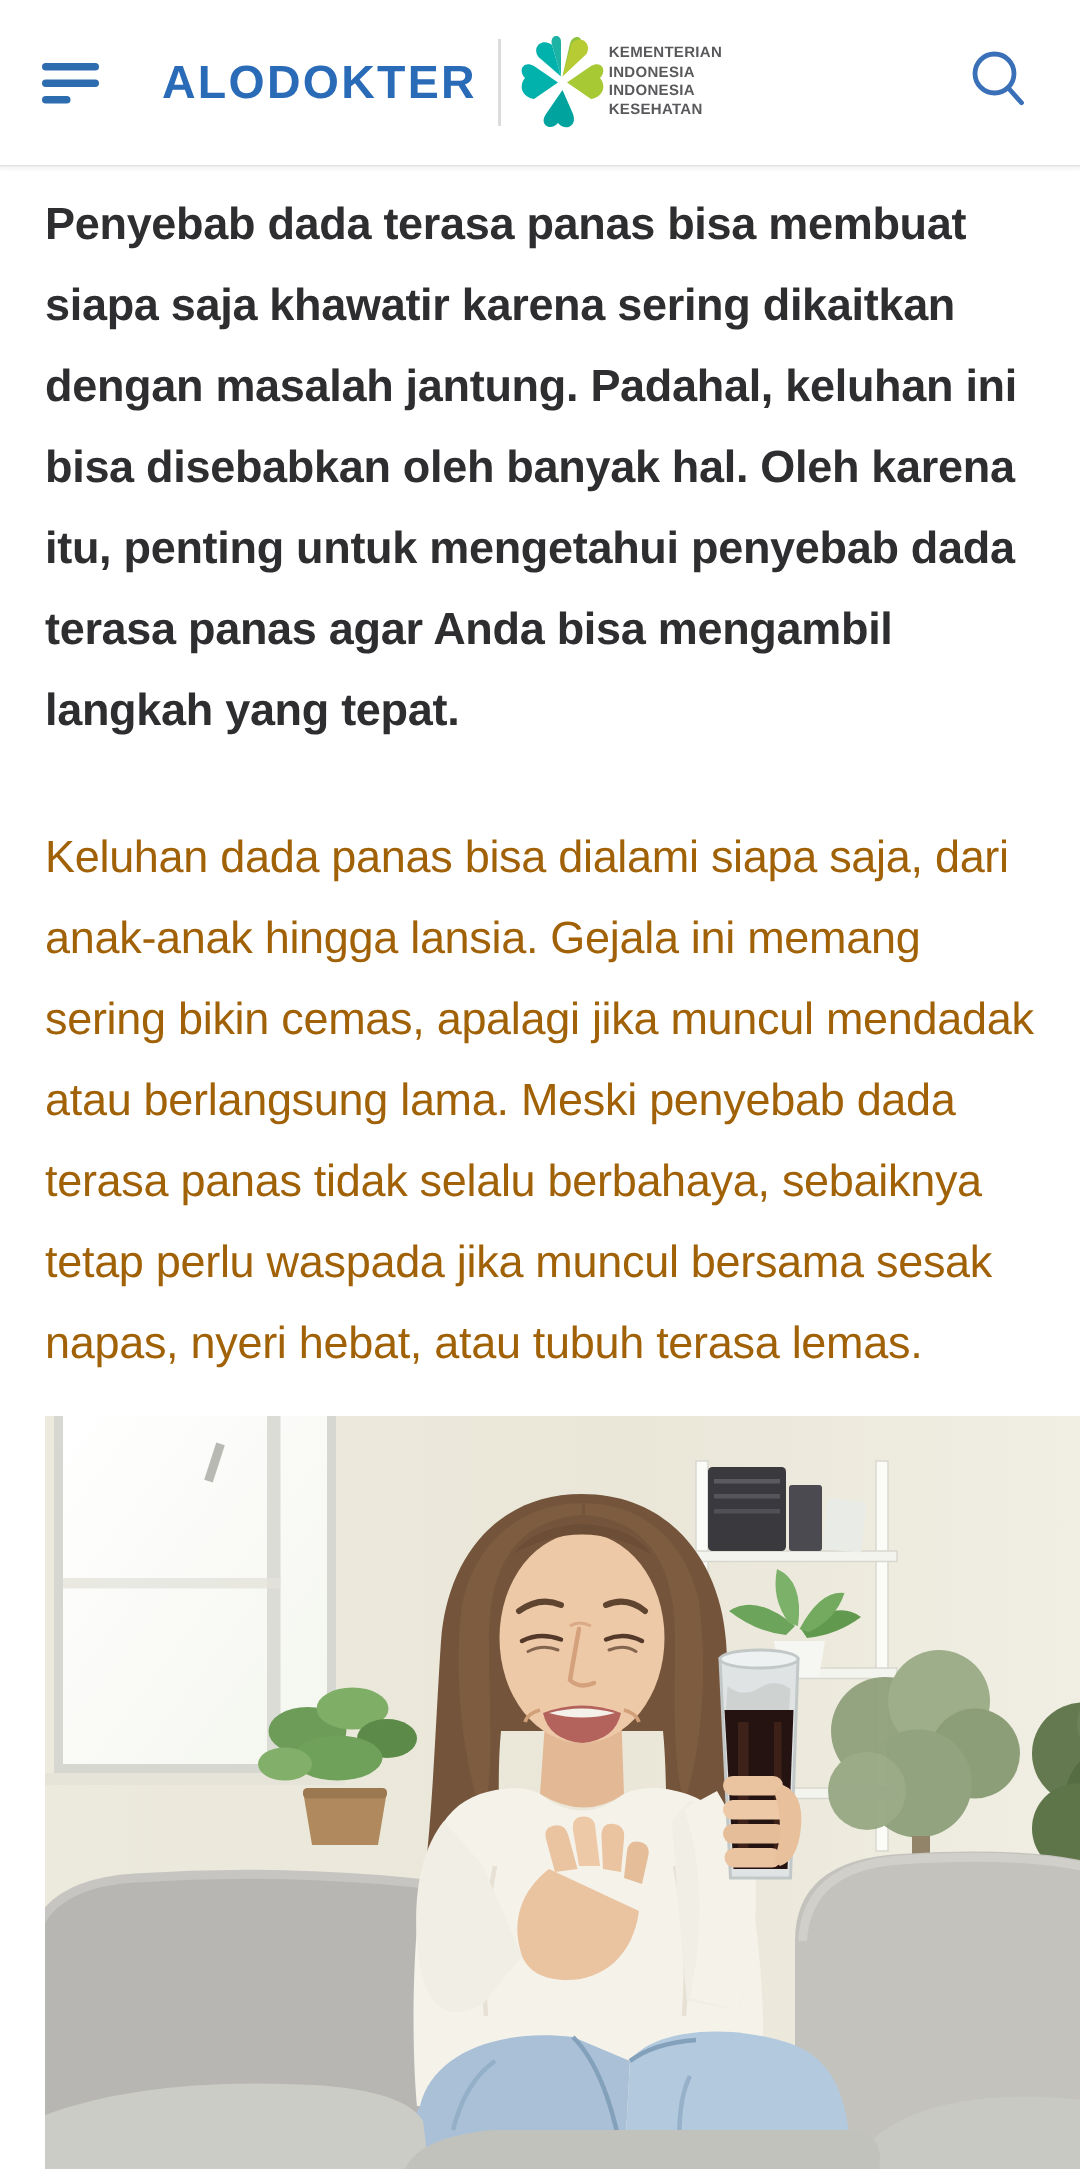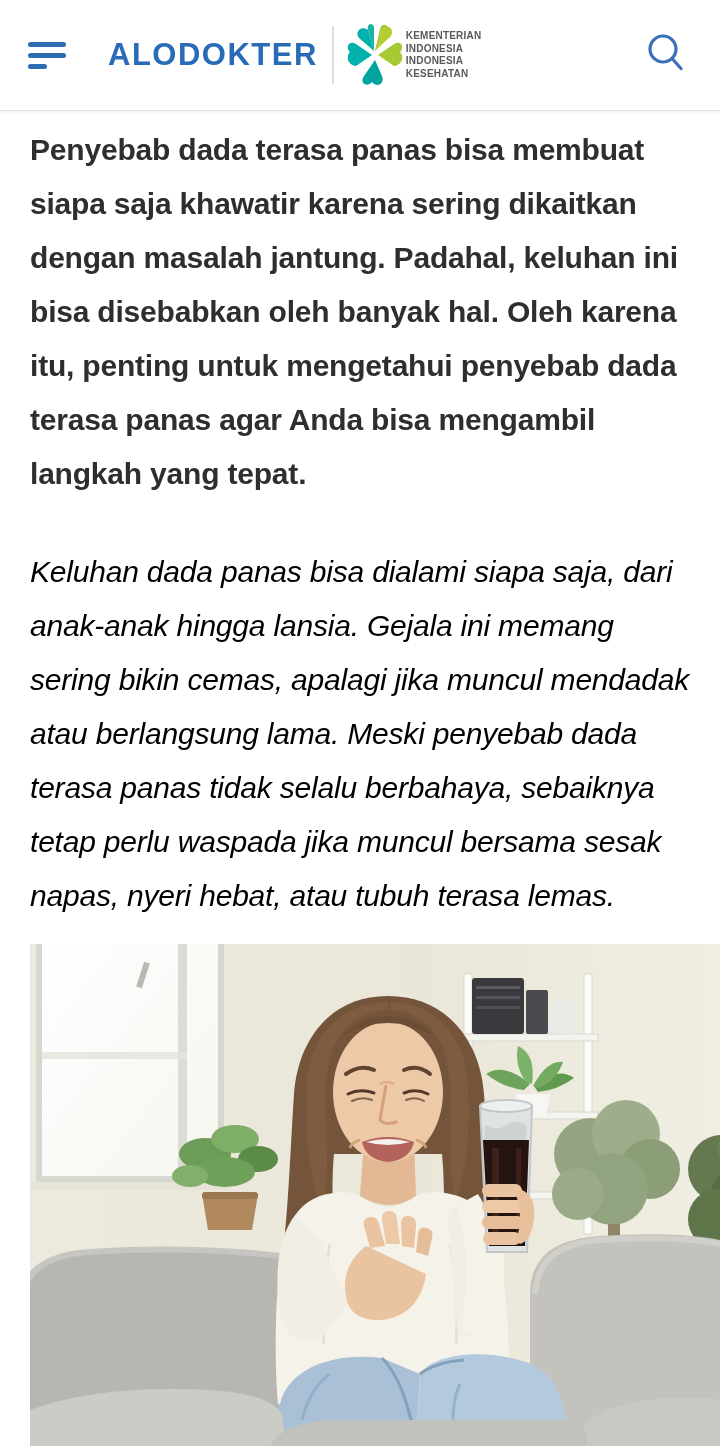--- a/index.html
+++ b/index.html
@@ -35,21 +35,21 @@
   .ministry-text span {
     font-size:10px; line-height:12.5px; font-weight:700; color:#59595c; letter-spacing:0.2px;
   }
 
   .search-btn { margin-left:auto; background:none; border:none; cursor:pointer; padding:4px; }
 
   
   .article { padding:12px 30px 0 30px; }
   .article p { font-size:30px; line-height:54px; letter-spacing:-0.2px; }
   .lead-para { color:#2e2e30; font-weight:700; margin-bottom:44px; }
-  .body-para { color:#000000; font-weight:400;font-style:italic; }
+  .body-para { color:#a16207; font-weight:400; }
 
   
   .article-figure { margin-top:21px; width:720px; height:502px; overflow:hidden; }
   .article-figure svg { display:block; }
 </style>
 </head>
 <body>
 
 <header class="app-header">
   <button class="menu-btn" aria-label="menu">

